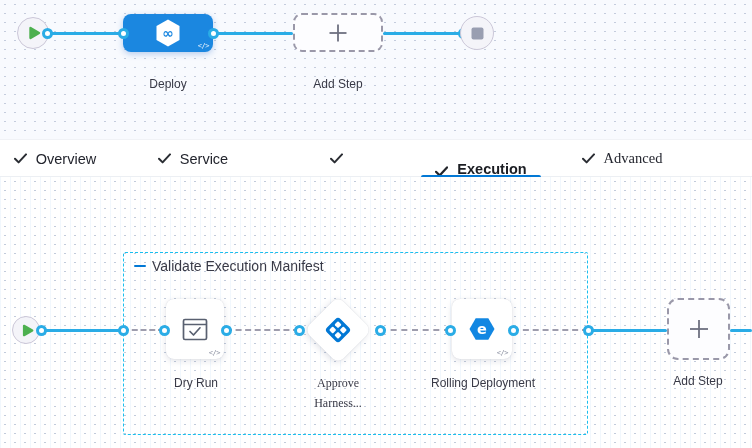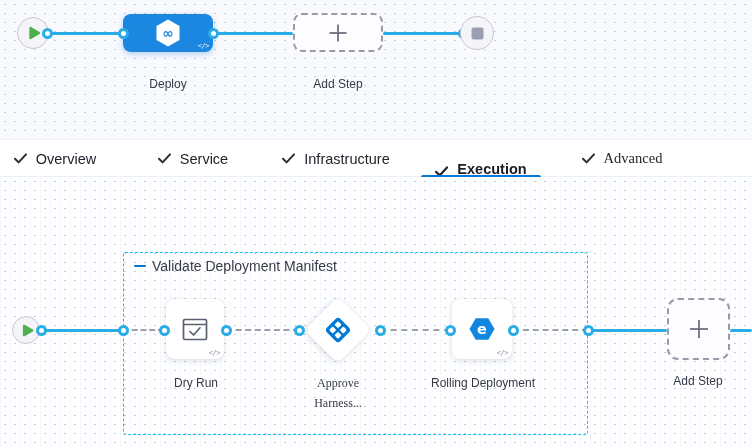--- a/index.html
+++ b/index.html
@@ -163,21 +163,20 @@
           </svg>
         </span>
       <span>Service</span>
     </div>
     <div class="tab" style="left:268px; width:136px;">
       <span style="display:flex;">
           <svg width="13" height="11" viewBox="0 0 13 11">
             <polyline points="1,5.8 4.6,9.4 12,1.4" fill="none" stroke="#2A2D33" stroke-width="2" stroke-linecap="round" stroke-linejoin="round"></polyline>
           </svg>
         </span>
-      <span>Infrastructure</span>
     </div>
     <div class="tab active" style="left:421px; width:120px;align-items:flex-end;">
       <span style="display:flex;">
           <svg width="13" height="11" viewBox="0 0 13 11">
             <polyline points="1,5.8 4.6,9.4 12,1.4" fill="none" stroke="#23252B" stroke-width="2.2" stroke-linecap="round" stroke-linejoin="round"></polyline>
           </svg>
         </span>
       <span>Execution</span>
     </div>
     <div class="tab" style="left:562px; width:120px;font-family:Liberation Serif, serif;">
@@ -188,21 +187,21 @@
         </span>
       <span>Advanced</span>
     </div>
   </div>
 
   <div class="abs exec-canvas">
 
     <div class="abs group-box" style="left:123px; top:75px; width:465px; height:183px;"></div>
     <div class="abs group-label" style="left:134px; top:81px;">
       <span class="dash"></span>
-      <span class="txt">Validate Deployment Manifest</span>
+      <span class="txt">Validate Execution Manifest</span>
     </div>
 
     <div class="abs terminal-node" style="left:12px; top:139px; width:28px; height:28px;">
       <span style="display:flex; margin-left:3px;">
         <svg width="12" height="13" viewBox="0 0 12 13">
             <polygon points="2,1.8 10.3,6.5 2,11.2" fill="#4DB04F" stroke="#4DB04F" stroke-width="2.2" stroke-linejoin="round"></polygon>
           </svg>
       </span>
     </div>
 

